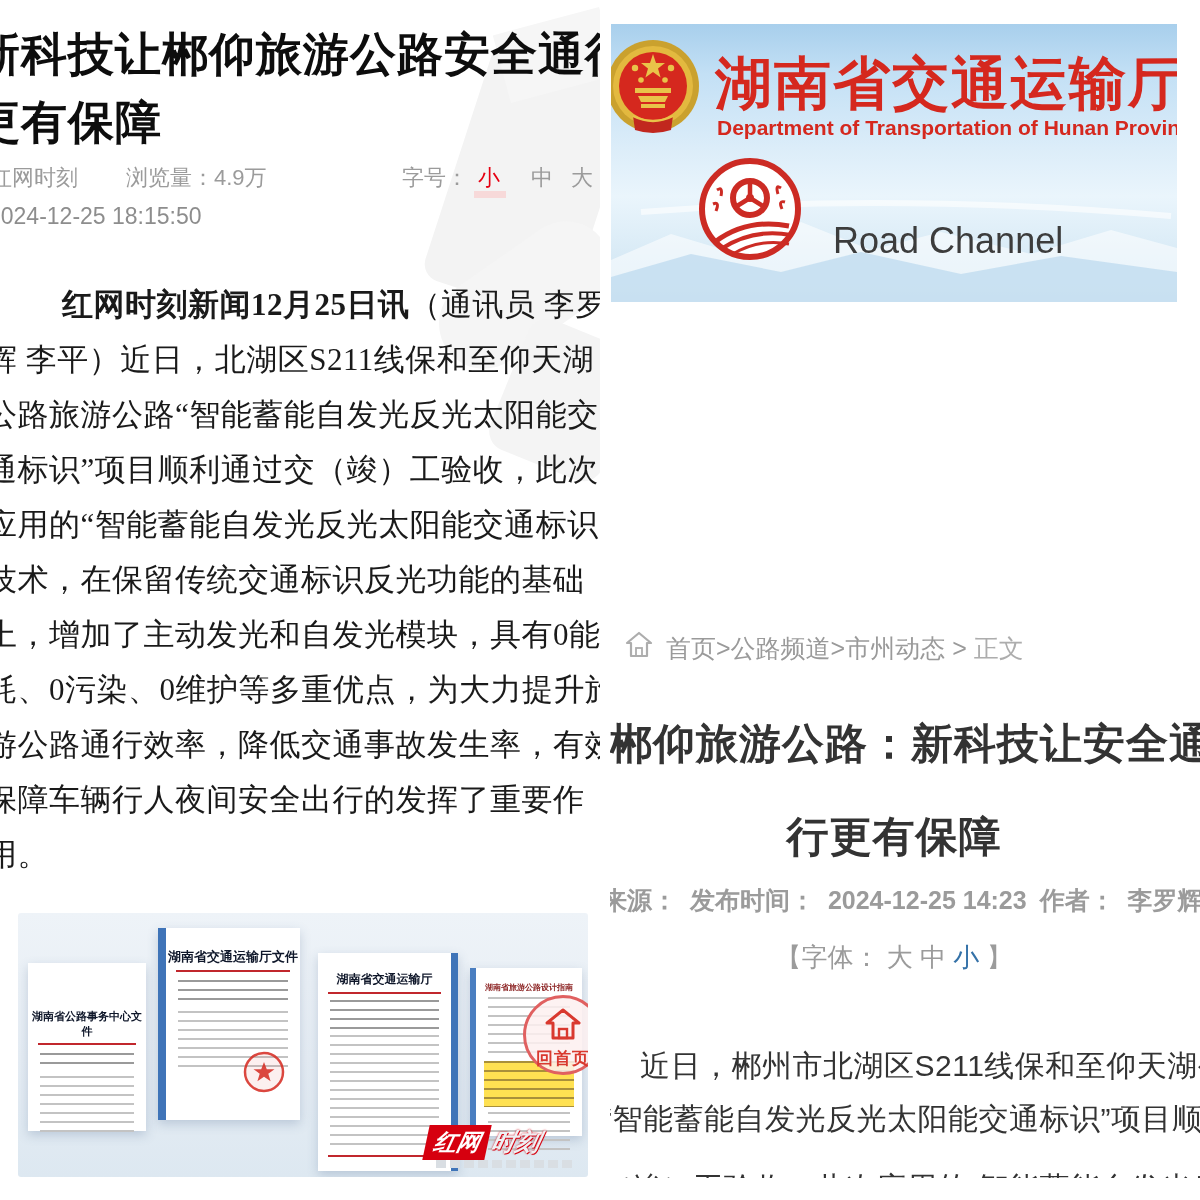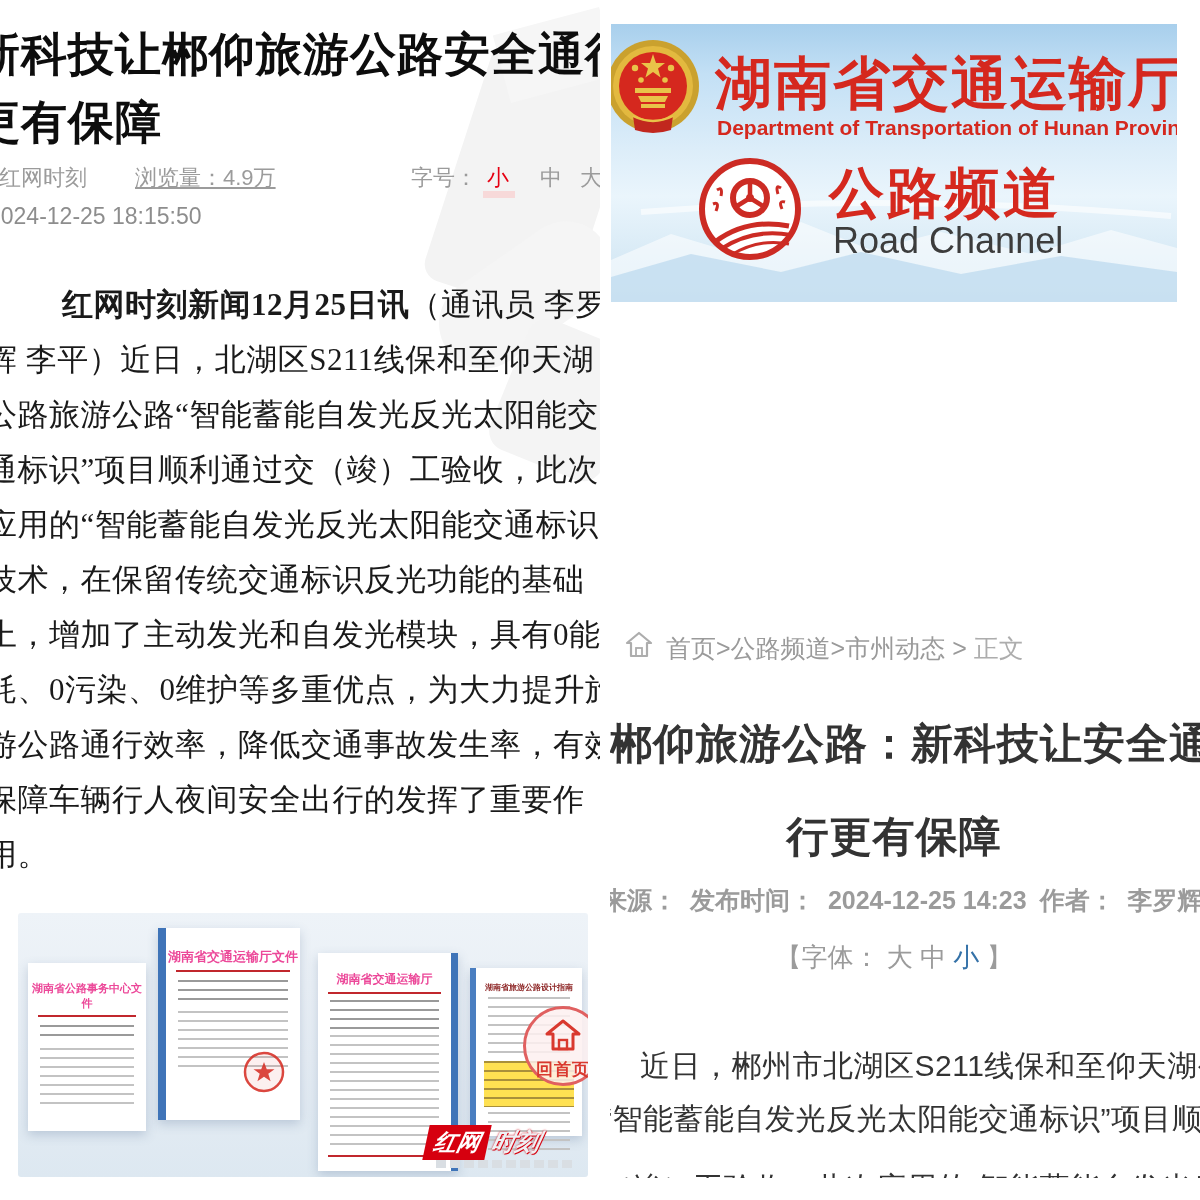--- a/index.html
+++ b/index.html
@@ -13,62 +13,62 @@
   .left-page { position:absolute; left:0; top:0; width:600px; height:1200px; overflow:hidden; background:#fff; }
   .wm { position:absolute; background:#f3f3f3; }
   .wm.w1 { left:455px; top:55px; width:150px; height:250px; transform:rotate(18deg); border-radius:18px; }
   .wm.w2 { left:430px; top:250px; width:190px; height:90px; transform:rotate(-35deg); border-radius:45px; background:#f5f5f5;}
   .wm.w3 { left:505px; top:330px; width:120px; height:140px; transform:rotate(22deg); border-radius:20px; background:#f4f4f4;}
   .wm.w4 { left:500px; top:20px; width:110px; height:70px; transform:rotate(-15deg); background:#f6f6f6;}
 
   .lp-title { position:absolute; left:-26px; top:20px; width:680px;
     font-size:46px; line-height:68px; font-weight:bold; color:#0d0d0d; letter-spacing:1px; white-space:nowrap;}
   .lp-title .t2 { display:block; white-space:nowrap;}
-  .lp-meta { position:absolute; top:163px; left:0; width:600px; height:30px; font-size:22px; color:#9b9b9b;margin-left:9px; }
+  .lp-meta { position:absolute; top:163px; left:0; width:600px; height:30px; font-size:22px; color:#9b9b9b; }
   .lp-meta .src { position:absolute; left:-10px; }
-  .lp-meta .views { position:absolute; left:126px;text-decoration:underline; }
+  .lp-meta .views { position:absolute; left:126px; }
   .lp-meta .fs-label { position:absolute; left:402px; }
   .lp-meta .fs-s { position:absolute; left:478px; color:#e60012; }
   .lp-meta .fs-bar { position:absolute; left:474px; top:28px; width:32px; height:7px; background:#f7d9d9; }
   .lp-meta .fs-m { position:absolute; left:531px; }
   .lp-meta .fs-l { position:absolute; left:571px; }
   .lp-date { position:absolute; top:203px; left:-12px; font-size:23px; color:#8d8d8d; white-space:nowrap; }
 
   .lp-body { position:absolute; top:284px; left:0; width:600px; }
   .lp-line { position:absolute; left:-14px; width:660px; white-space:nowrap;
     font-family:"Liberation Serif", serif; font-size:31px; color:#1a1a1a; letter-spacing:0.5px;}
   .lp-line b { font-weight:bold; }
 
   
   .lp-figure { position:absolute; left:18px; top:913px; width:570px; height:264px; overflow:hidden;
     background:linear-gradient(180deg,#eef3f8 0%,#e6edf4 55%,#dde8f1 100%); border-radius:3px;}
   .doc { position:absolute; background:#fff; box-shadow:0 4px 10px rgba(70,100,140,.25); }
-  .doc .dtitle { display:block; text-align:center; color:#ec4899; font-weight:bold; }
+  .doc .dtitle { display:block; text-align:center; color:#0f172a; font-weight:bold; }
   .redline { height:2px; background:#c1272d; margin:4px 10px; }
   .tl { margin:5px 12px 0 12px; background-image:repeating-linear-gradient(180deg,#c3c3c3 0 2px,transparent 2px 9px); }
   .tl.dark { background-image:repeating-linear-gradient(180deg,#9a9a9a 0 2px,transparent 2px 9px); }
   .doc1 { left:10px; top:50px; width:118px; height:168px; }
-  .doc1 .dtitle { margin-top:18px; font-size:11px; }
+  .doc1 .dtitle { margin-top:46px; font-size:11px; }
   .doc2 { left:140px; top:15px; width:142px; height:192px; border-left:8px solid #3f74b8; }
   .doc2 .dtitle { margin-top:20px; font-size:13px; }
   .doc3 { left:300px; top:40px; width:140px; height:218px; border-right:7px solid #3f74b8; }
   .doc3 .dtitle { margin-top:18px; font-size:12px; }
   .doc4 { left:452px; top:55px; width:112px; height:168px; border-left:6px solid #4a7ec0; }
   .doc4 .dtitle { margin-top:14px; font-size:8px; color:#8a1f1f; }
   .hl { margin:6px 8px 0 8px; height:46px; background:#ffe152;
     background-image:repeating-linear-gradient(180deg,#a9903a 0 2px,transparent 2px 9px); }
   .seal { position:absolute; right:14px; bottom:26px; opacity:.85; }
   .rednet-logo { position:absolute; left:408px; top:212px; white-space:nowrap; font-style:italic; font-weight:bold; }
   .rednet-logo .p1 { display:inline-block; background:#d6000f; color:#fff; font-size:23px; padding:2px 8px;
     transform:skewX(-12deg); }
   .rednet-logo .p2 { display:inline-block; color:#eef1f4; font-size:24px; margin-left:4px;
     text-shadow:0 0 2px #d6000f,1px 1px 0 #d6000f; transform:skewX(-12deg);}
   .rednet-sub { position:absolute; left:418px; top:247px; width:140px; height:8px;
     background-image:repeating-linear-gradient(90deg,#d9dee3 0 10px,transparent 10px 14px); }
-  .home-btn { position:absolute; left:505px; top:93px; width:80px; height:80px; border-radius:50%;
+  .home-btn { position:absolute; left:505px; top:82px; width:80px; height:80px; border-radius:50%;
     background:rgba(253,240,240,.85); border:3px solid #e06060; text-align:center; }
   .home-btn .hb-label { display:block; margin-top:2px; color:#d9392f; font-size:17px; font-weight:bold; letter-spacing:1px;}
 
   
   .right-page { position:absolute; left:610px; top:0; width:590px; height:1200px; background:#fff; }
   .rp-clip { position:absolute; left:0; top:0; width:590px; height:1178px; overflow:hidden; }
 
   .banner { position:absolute; left:1px; top:24px; width:566px; height:278px; overflow:hidden;
     background:linear-gradient(180deg,#a8cfec 0%,#c3e0f5 18%,#dcedf9 45%,#eaf5fc 62%,#d6e9f5 86%,#cbe2f1 100%); }
   .mountain { position:absolute; left:0; bottom:0; width:566px; height:120px; }
@@ -232,21 +232,20 @@
         <circle cx="53" cy="42" r="4" fill="#cc2b24"></circle>
         <line x1="53" y1="42" x2="53" y2="27" stroke="#cc2b24" stroke-width="4.5"></line>
         <line x1="53" y1="42" x2="40" y2="50" stroke="#cc2b24" stroke-width="4.5"></line>
         <line x1="53" y1="42" x2="66" y2="50" stroke="#cc2b24" stroke-width="4.5"></line>
         <path d="M18 86 Q 50 62 92 70" stroke="#cc2b24" stroke-width="5" fill="none"></path>
         <path d="M24 93 Q 56 72 94 79" stroke="#cc2b24" stroke-width="4" fill="none"></path>
         <path d="M34 99 Q 62 82 92 88" stroke="#cc2b24" stroke-width="3" fill="none"></path>
         <path d="M20 34 q 6 -4 4 6 M16 48 q 7 -3 3 7" stroke="#cc2b24" stroke-width="3" fill="none"></path>
         <path d="M84 32 q -6 -4 -3 6 M88 46 q -7 -2 -3 7" stroke="#cc2b24" stroke-width="3" fill="none"></path>
       </svg>
-      <div class="channel-cn">公路频道</div>
       <div class="channel-en">Road Channel</div>
     </div>
 
 
 
     <div class="breadcrumb">
       <svg width="30" height="30" viewBox="0 0 30 30">
         <path d="M15 3 L27 13 H23 V26 H7 V13 H3 Z" fill="none" stroke="#adadad" stroke-width="2.2" stroke-linejoin="round"></path>
         <rect x="12" y="18" width="6" height="8" fill="none" stroke="#adadad" stroke-width="1.8"></rect>
       </svg>

